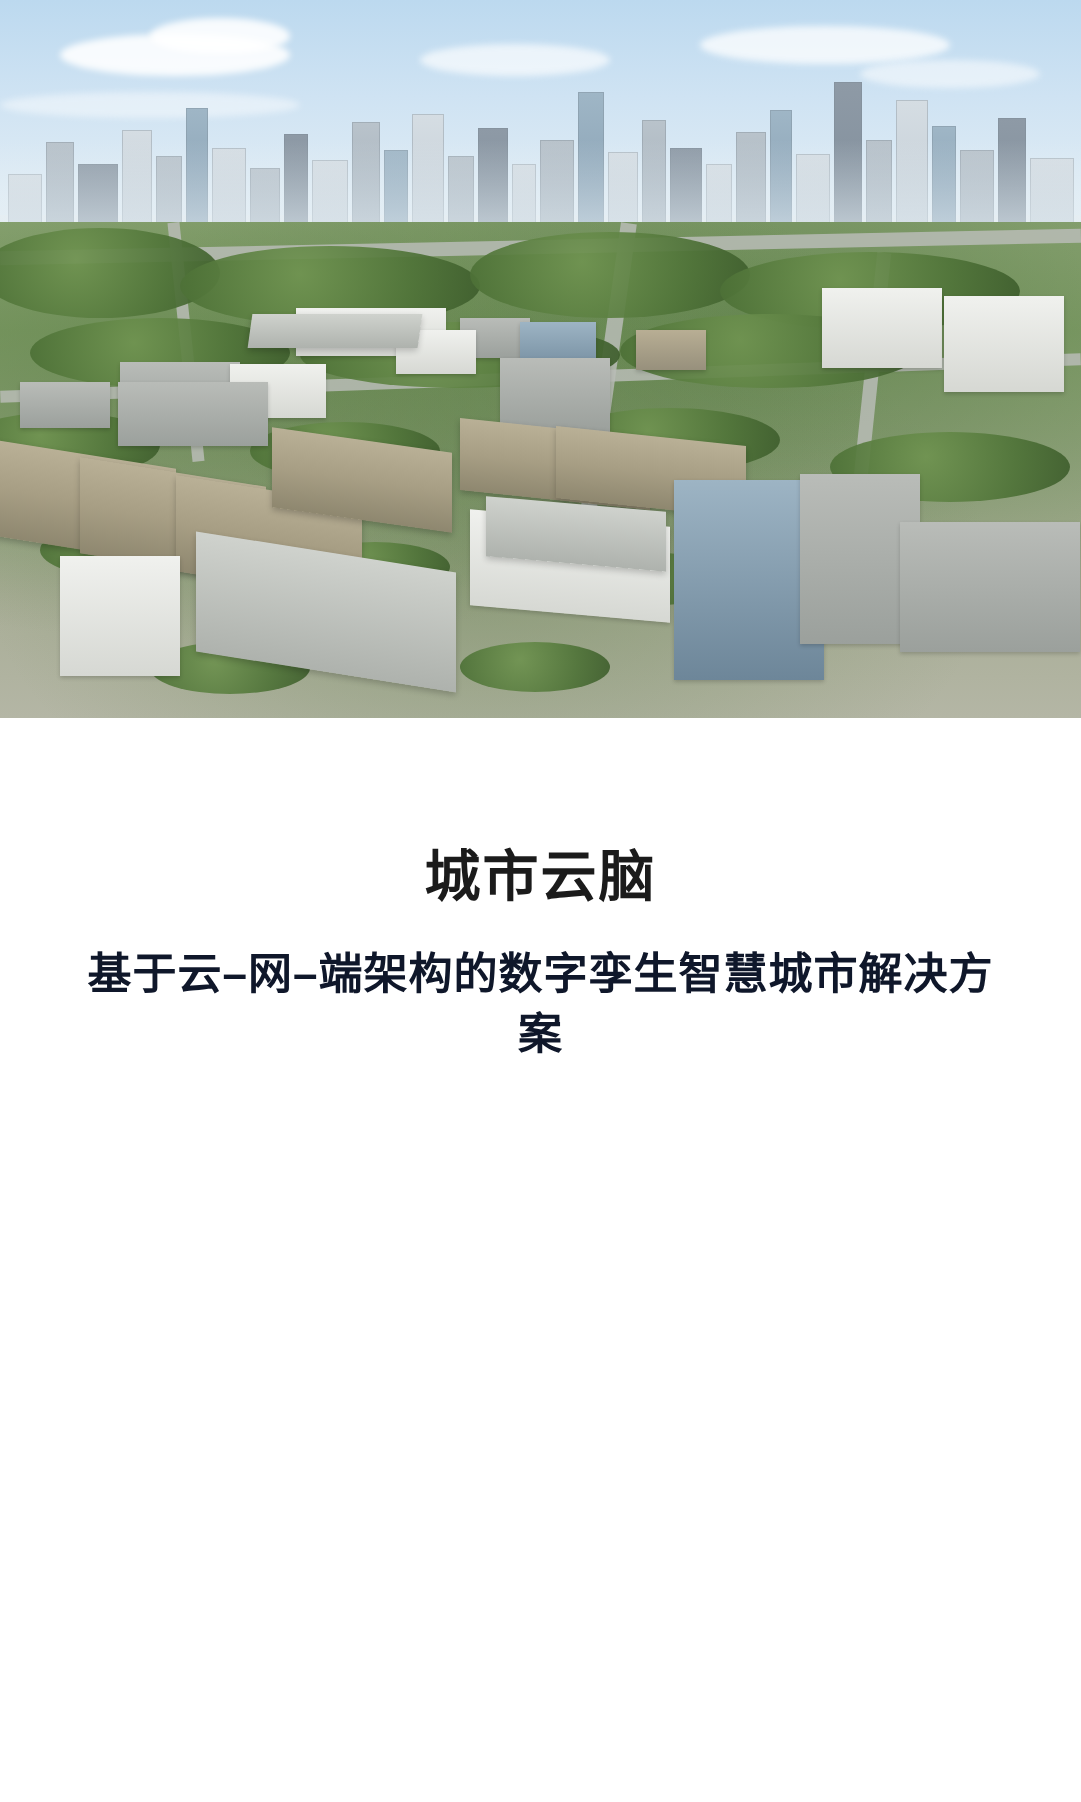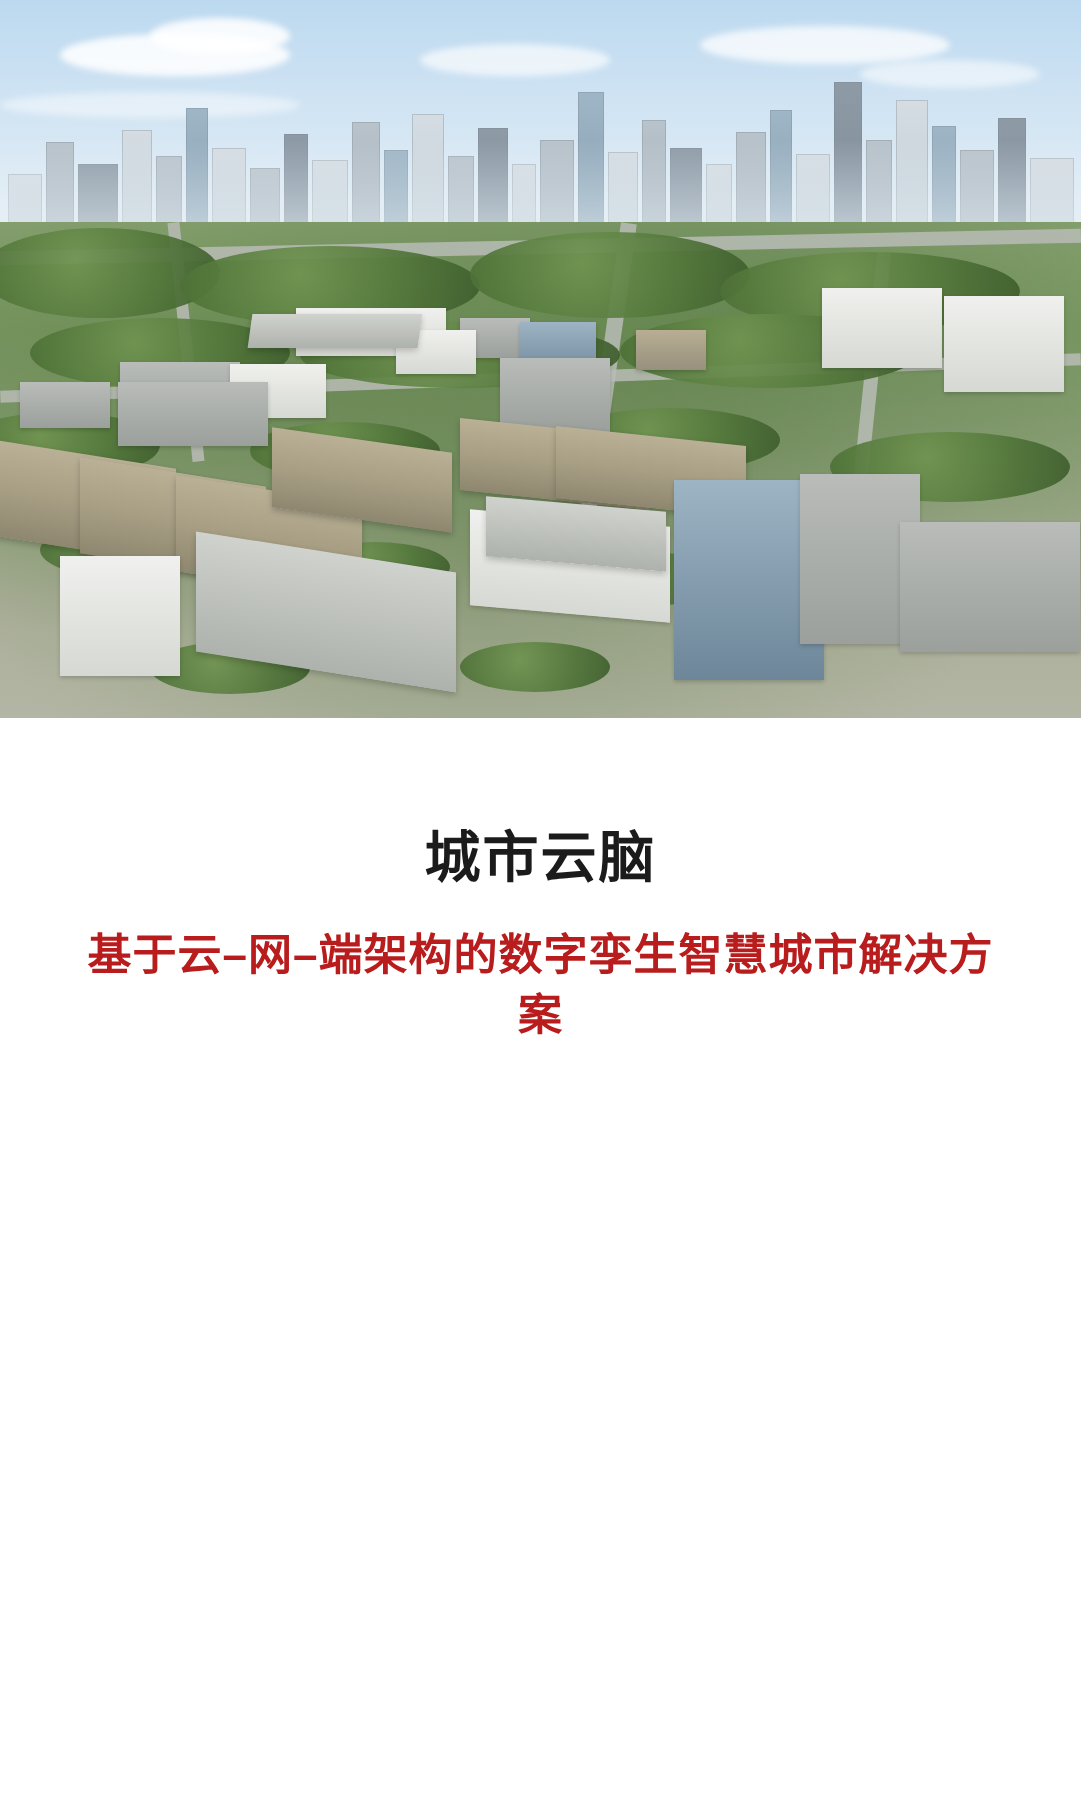--- a/index.html
+++ b/index.html
@@ -102,42 +102,42 @@
   .roof-grey {
     position: absolute;
     background: linear-gradient(180deg, #cfd2cd 0%, #aeb2ad 100%);
     box-shadow: 0 3px 6px rgba(0,0,0,0.2);
   }
 
   
   .content {
     position: absolute;
     left: 0;
-    top: 699px;
+    top: 718px;
     width: 1081px;
     padding: 0 60px;
     box-sizing: border-box;
     text-align: center;
   }
   .title {
     margin: 0;
     padding-top: 128px;
     font-size: 56px;
     line-height: 1.1;
     font-weight: 700;
     color: #1b1b1b;
     letter-spacing: 2px;
   }
   .subtitle {
     margin: 36px auto 0;
     max-width: 940px;
     font-size: 44px;
     line-height: 1.38;
     font-weight: 700;
-    color: #b91c1c;
+    color: #0f172a;
     letter-spacing: 1px;
   }
   .body-text {
     margin: 48px auto 0;
     max-width: 940px;
     font-size: 35px;
     line-height: 1.62;
     color: #333333;
     text-align: justify;
     text-align-last: center;

